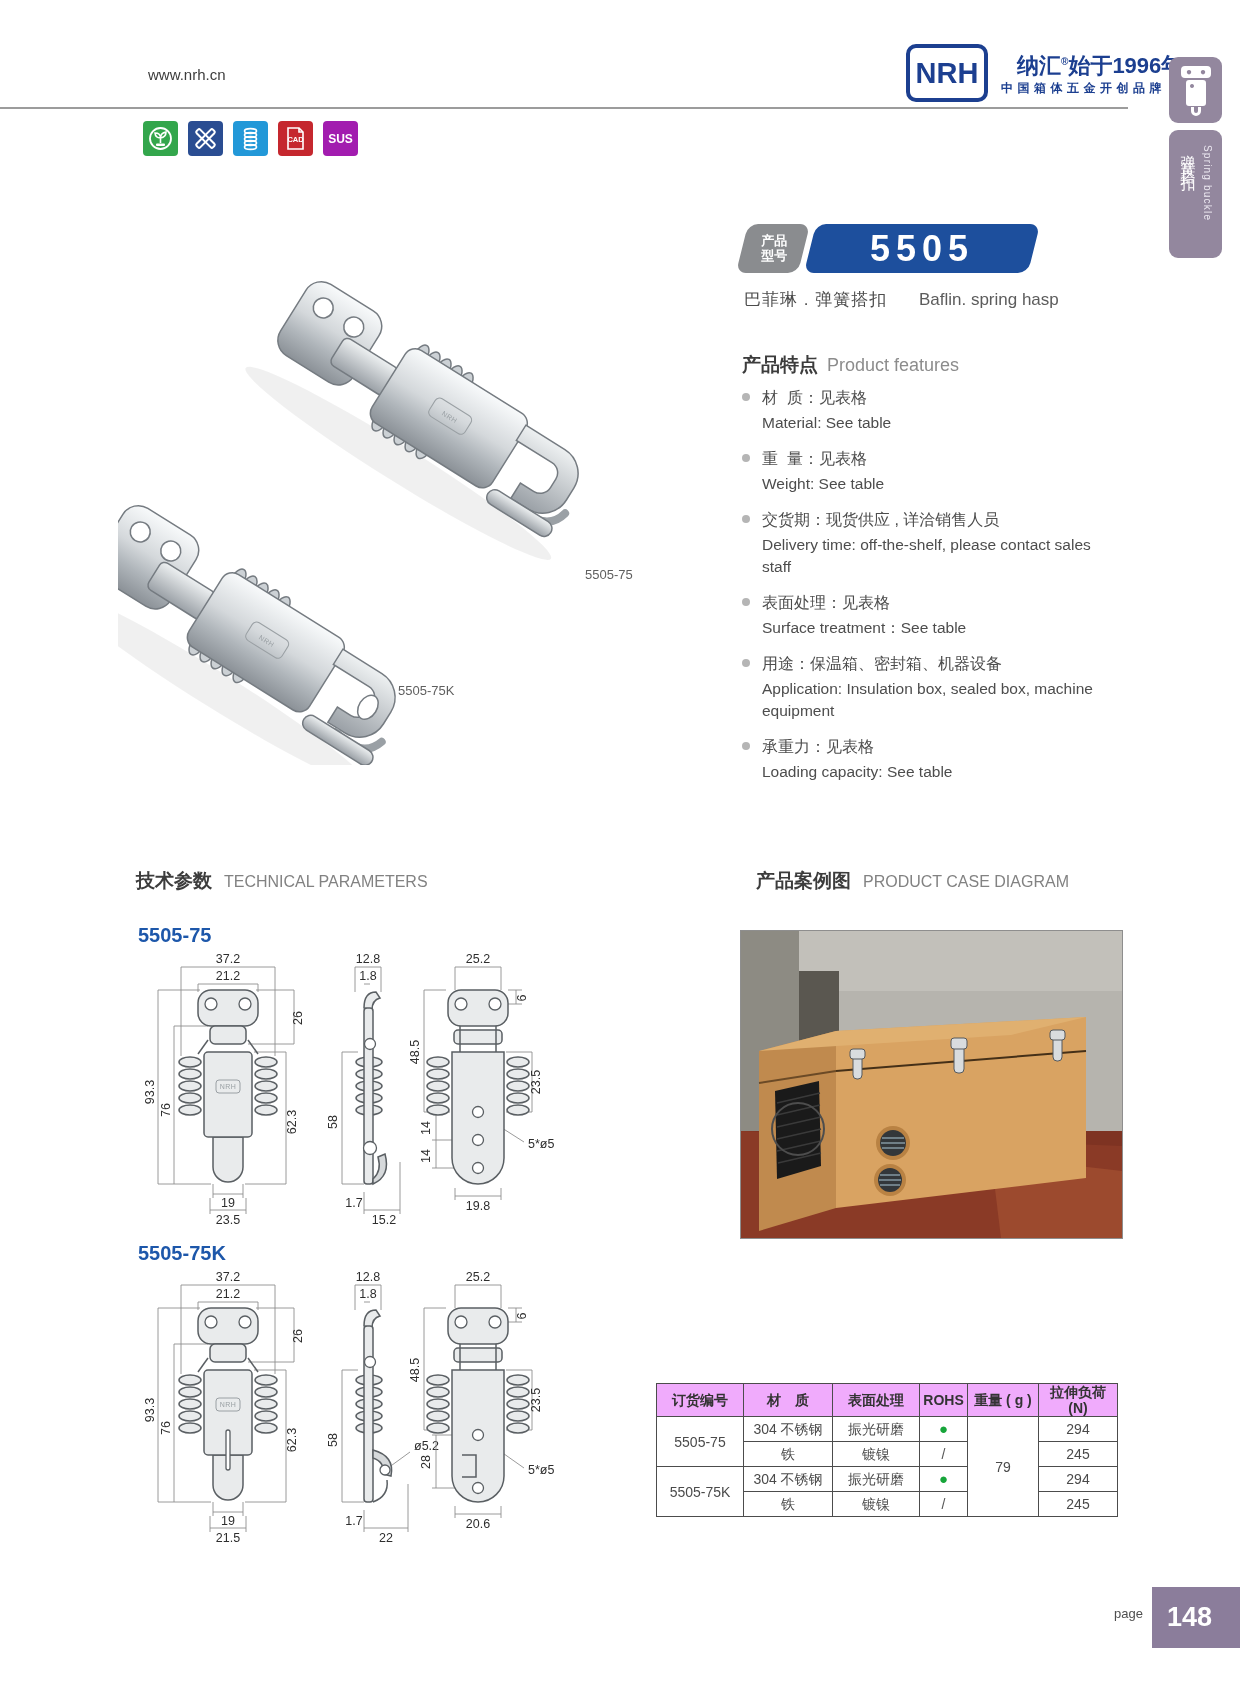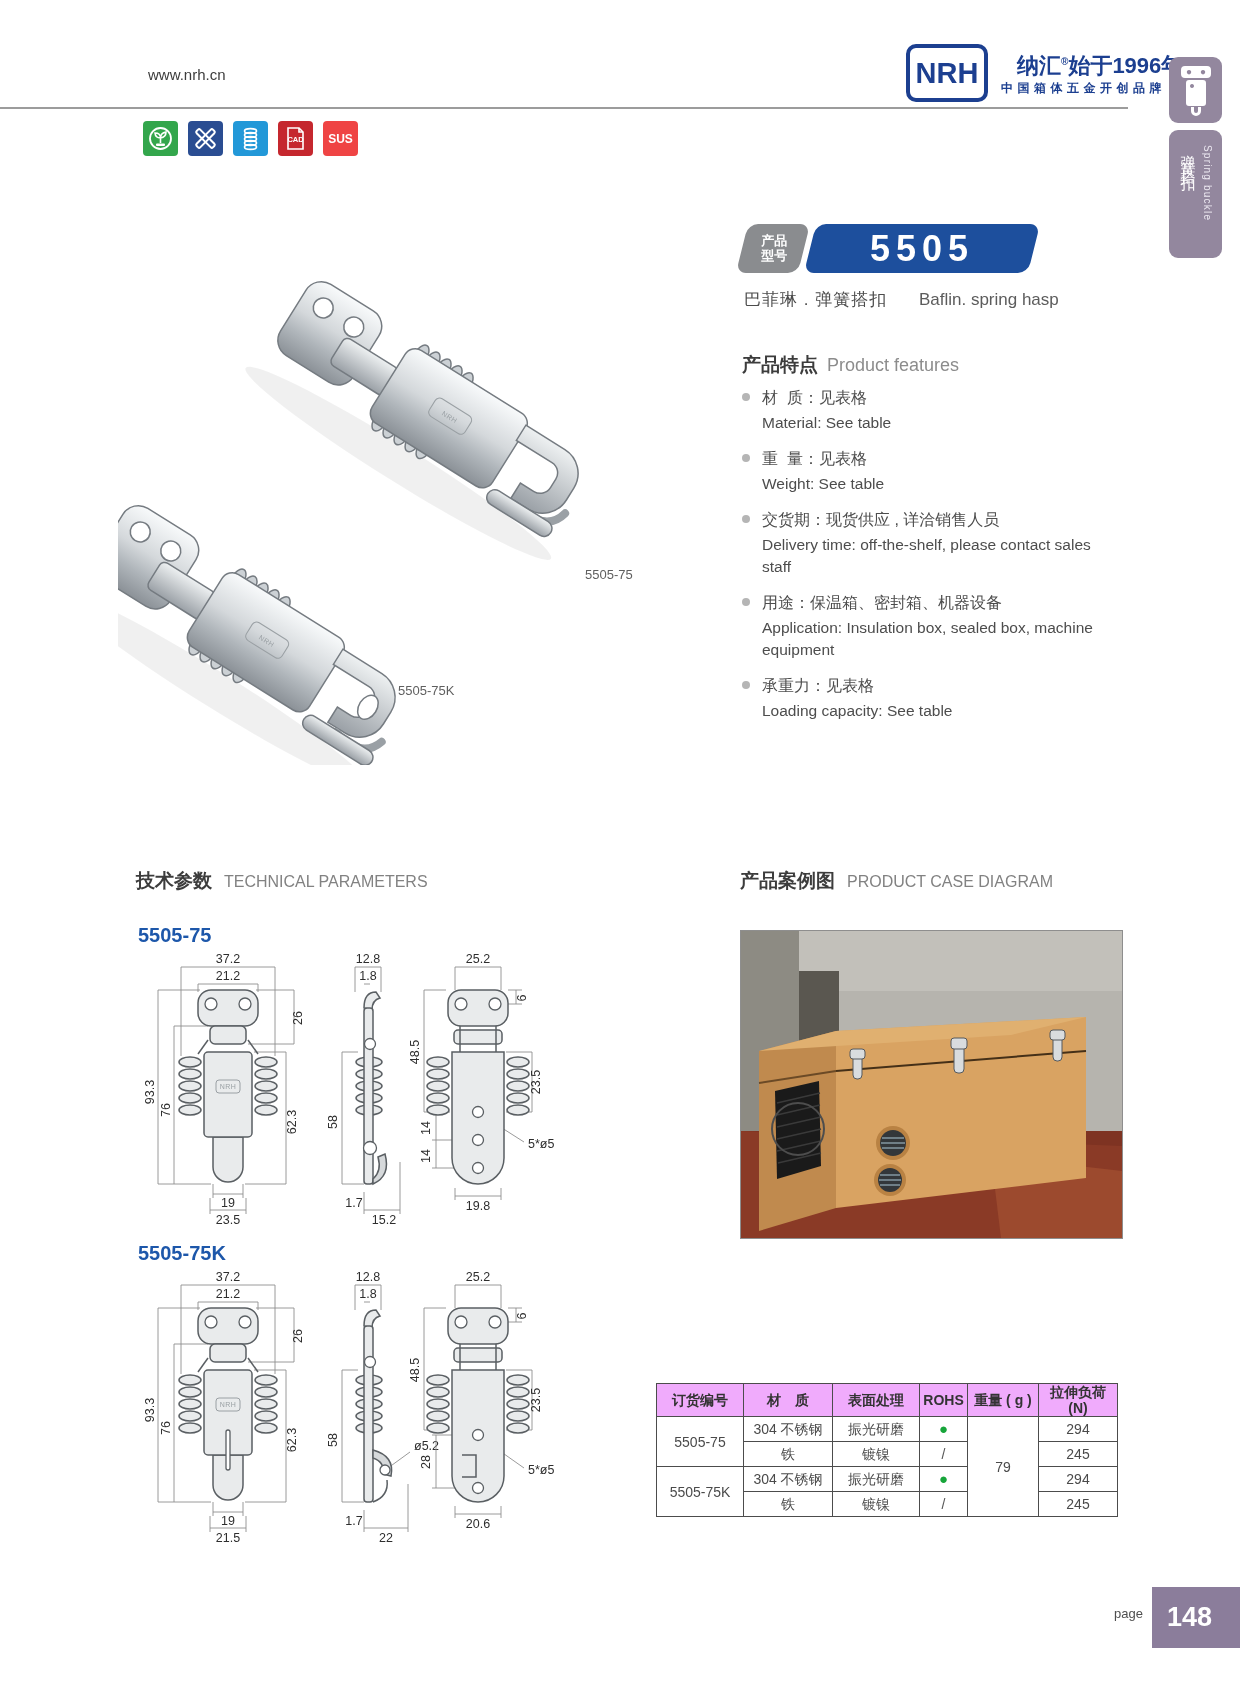--- a/index.html
+++ b/index.html
@@ -127,21 +127,21 @@
           </g>
         </svg>
     </div>
     <div class="badge" style="background:#c5272e">
       <svg width="27" height="27" viewBox="0 0 27 27">
           <path d="M6 3 h11 l4 4 v17 h-15 z" fill="none" stroke="#fff" stroke-width="1.6"></path>
           <path d="M17 3 v4 h4" fill="none" stroke="#fff" stroke-width="1.6"></path>
           <text x="13.5" y="17" text-anchor="middle" font-size="7.5" font-weight="bold" fill="#fff">CAD</text>
         </svg>
     </div>
-    <div class="badge badge-sus" style="background:#ef4444">SUS</div>
+    <div class="badge badge-sus" style="background:#a21caf">SUS</div>
   </div>
 
   <div class="abs tab tab1">
     <svg width="30" height="52" viewBox="0 0 30 52">
       <g fill="#fff">
           <path d="M4 2 h22 a4 4 0 0 1 4 4 v4 a4 4 0 0 1 -4 4 h-22 a4 4 0 0 1 -4 -4 v-4 a4 4 0 0 1 4 -4 z M8 6 a2.2 2.2 0 1 0 0.01 0 z M22 6 a2.2 2.2 0 1 0 0.01 0 z" fill-rule="evenodd"></path>
       <path d="M8 16 h14 a3 3 0 0 1 3 3 v20 a3 3 0 0 1 -3 3 h-14 a3 3 0 0 1 -3 -3 v-20 a3 3 0 0 1 3 -3 z M11 20 a2 2 0 1 0 0.01 0 z" fill-rule="evenodd"></path>
       <path d="M10 43 v4 a5 5 0 0 0 10 0 v-4 h-3 v4 a2 2 0 0 1 -4 0 v-4 z"></path>
         </g>
     </svg>
@@ -186,20 +186,27 @@
     <div class="feat">
         <span class="dot"></span>
         <div>
           <div class="cn pre">交货期：现货供应 , 详洽销售人员</div>
           <div class="en">Delivery time: off-the-shelf, please contact sales staff</div>
         </div>
       </div>
     <div class="feat">
         <span class="dot"></span>
         <div>
+          <div class="cn pre">表面处理：见表格</div>
+          <div class="en">Surface treatment：See table</div>
+        </div>
+      </div>
+    <div class="feat">
+        <span class="dot"></span>
+        <div>
           <div class="cn pre">用途：保温箱、密封箱、机器设备</div>
           <div class="en">Application: Insulation box, sealed box, machine equipment</div>
         </div>
       </div>
     <div class="feat">
         <span class="dot"></span>
         <div>
           <div class="cn pre">承重力：见表格</div>
           <div class="en">Loading capacity: See table</div>
         </div>
@@ -272,21 +279,21 @@
       <path d="M296 104 q36 10 44 -16" fill="none" stroke="#9aa0a5" stroke-width="8" stroke-linecap="round"></path>
       <rect x="262" y="102" width="80" height="16" rx="8" fill="url(#met2)" class="met-stroke"></rect>
     </g>
   </svg>
   <div class="abs img-label" style="left:585px;top:567px;">5505-75</div>
   <div class="abs img-label" style="left:398px;top:683px;">5505-75K</div>
 
   <div class="abs sec-h" style="left:136px;top:868px;">
     <span class="cn">技术参数</span><span class="en">TECHNICAL PARAMETERS</span>
   </div>
-  <div class="abs sec-h" style="left:740px;top:868px;">
+  <div class="abs sec-h" style="left:756px;top:868px;">
     <span class="cn">产品案例图</span><span class="en">PRODUCT CASE DIAGRAM</span>
   </div>
 
   <div class="abs vlabel" style="left:138px;top:924px;">5505-75</div>
   <svg class="abs" style="left:118px;top:952px;" width="460" height="285" viewBox="0 0 460 285">
 
     <g>
       <g class="dim">
         <line x1="63" y1="15" x2="157" y2="15"></line>
           <line x1="63" y1="15" x2="63" y2="104"></line>

